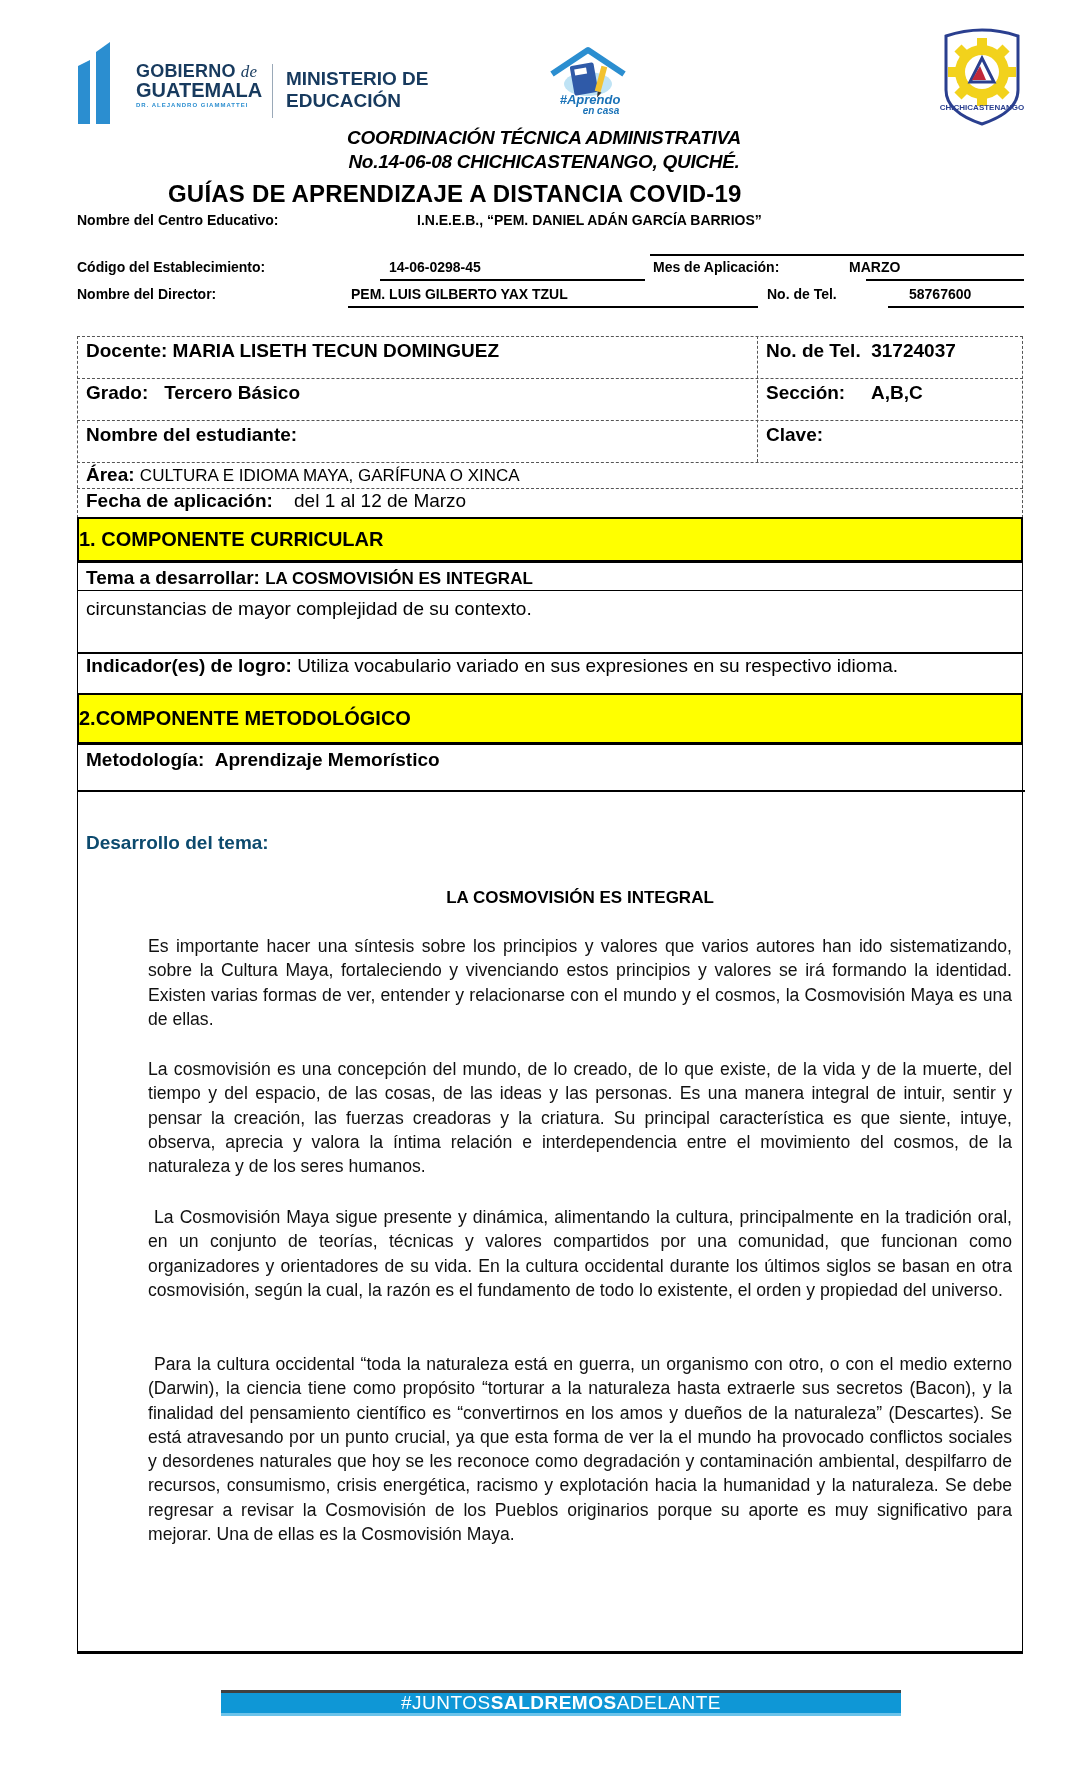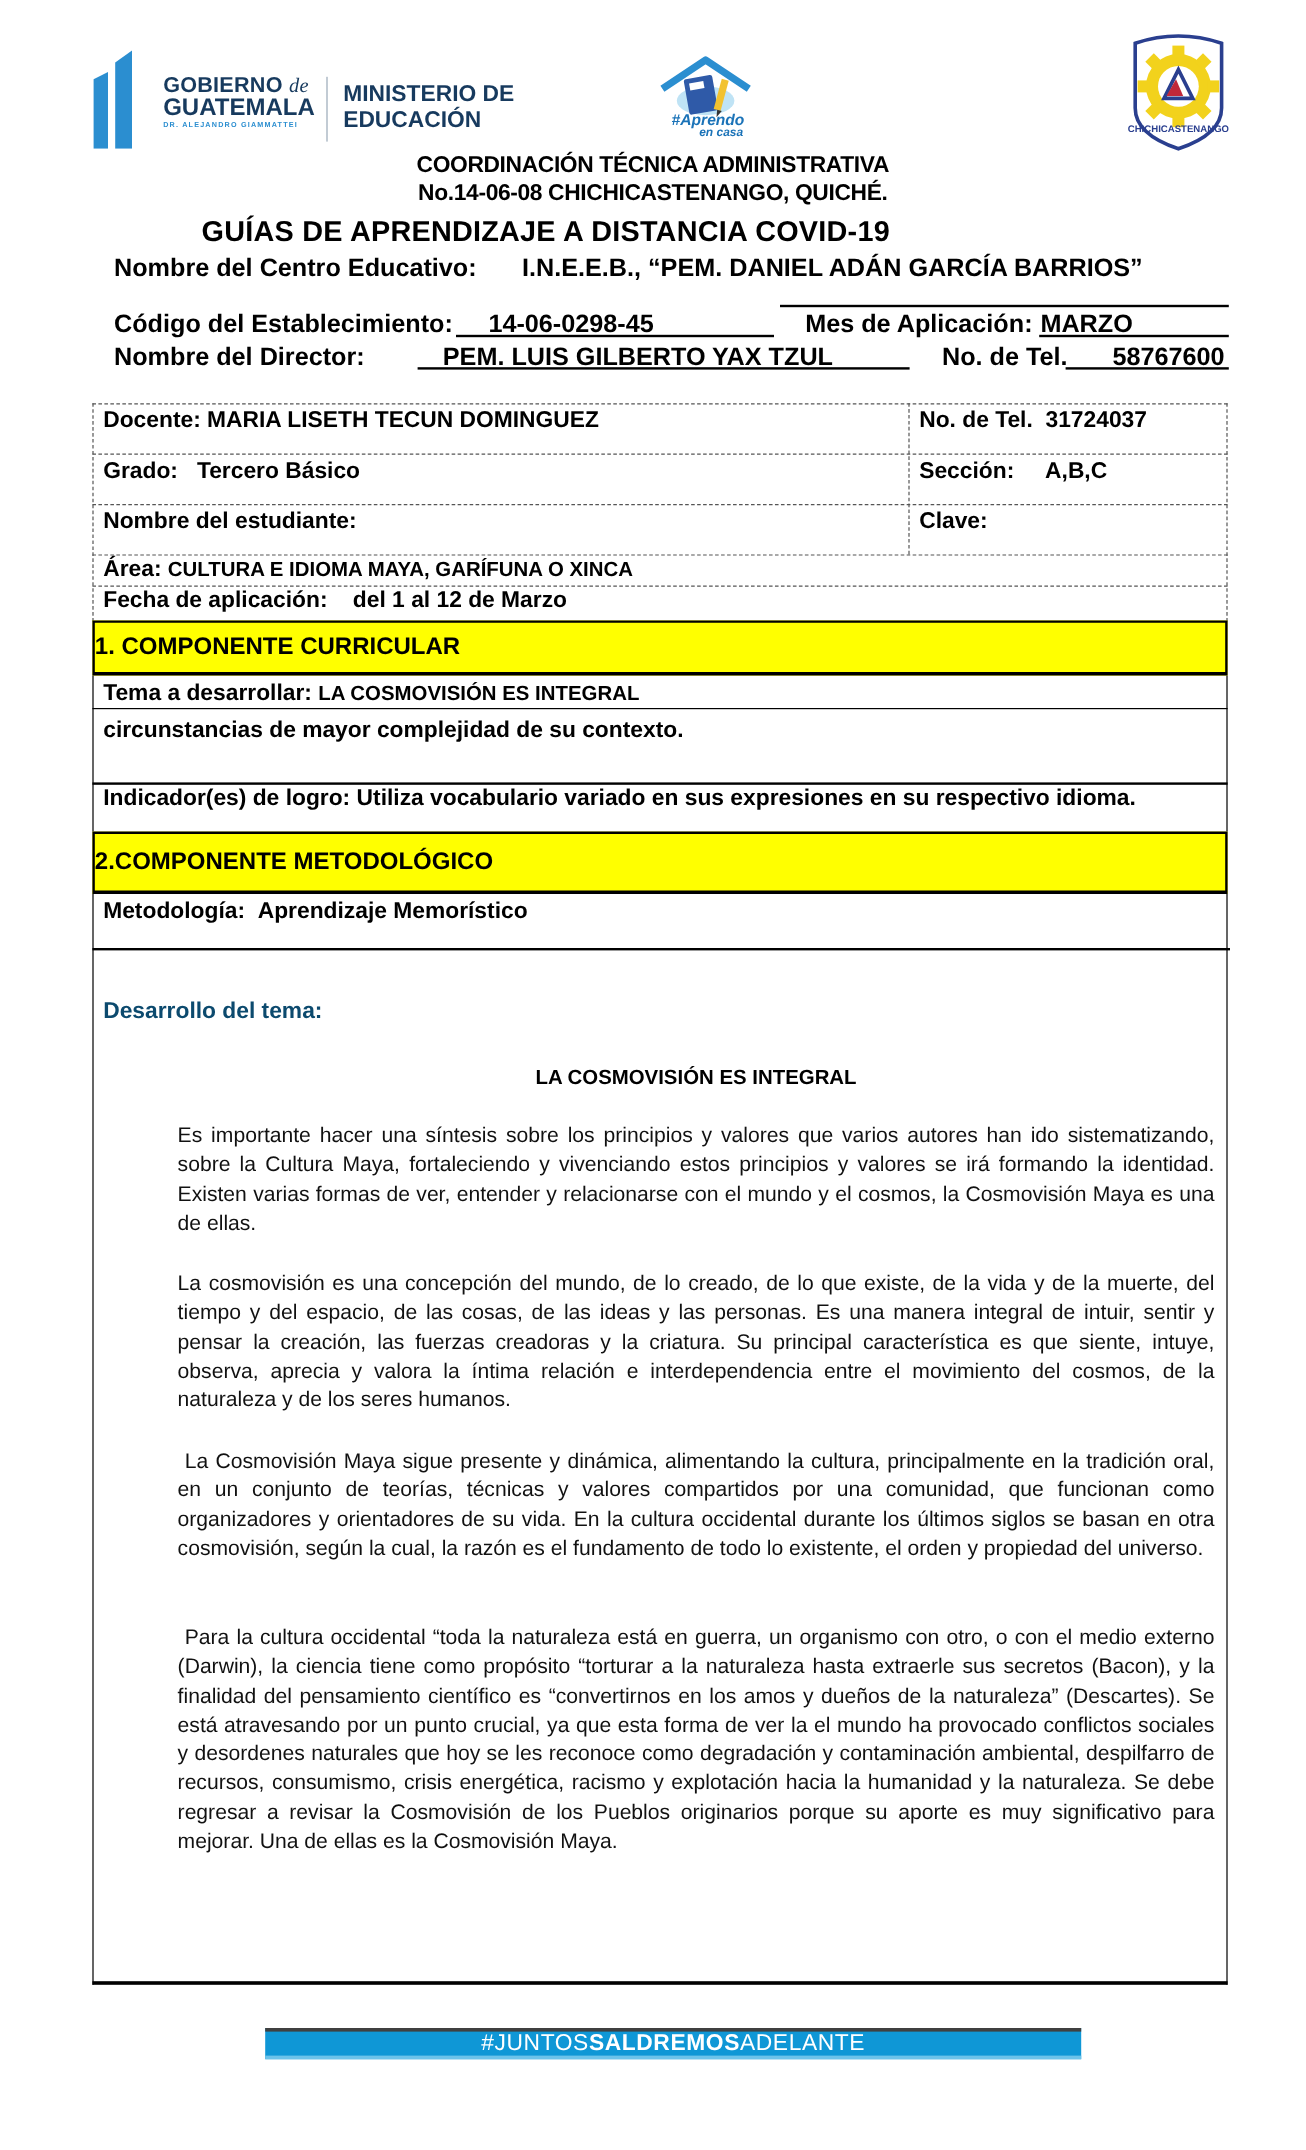--- a/index.html
+++ b/index.html
@@ -16,38 +16,38 @@
   .gov-logo .gob-text .l3 { font-size: 6px; color: #2b8ed0; letter-spacing: 1px; line-height: 10px; }
   .gov-logo .divider { position: absolute; left: 196px; top: 26px; width: 1px; height: 54px; background: #9aa9b8; }
   .gov-logo .min-text { position: absolute; left: 210px; top: 30px; color: #173a5e; font-weight: bold; font-size: 19px; line-height: 22px; }
 
   .aprendo-logo { position: absolute; left: 546px; top: 44px; width: 84px; height: 80px; }
   .aprendo-logo .tag { position: absolute; left: 8px; top: 50px; font-weight: bold; font-style: italic; color: #1b73b8; font-size: 13px; line-height: 11px; text-align: center; width: 72px; }
 
   .school-logo { position: absolute; left: 940px; top: 26px; width: 84px; height: 100px; }
 
   
-  .coord { position: absolute; left: 0; width: 1088px; text-align: center; font-weight: bold; font-size: 19px; letter-spacing: -0.3px; }
+  .coord { position: absolute; left: 0; width: 1088px; text-align: center; font-weight: bold; font-size: 19px; letter-spacing: -0.3px; font-style: italic; }
   .coord.l1 { top: 127px; }
   .coord.l2 { top: 151px; }
   .guias { position: absolute; left: 168px; top: 180px; font-weight: bold; font-size: 24px; letter-spacing: 0.2px; }
 
-  .hdr-line { position: absolute; left: 77px; font-size: 21px; font-weight: bold; white-space: nowrap; margin-left: 18px; }
+  .hdr-line { position: absolute; left: 77px; font-size: 14px; font-weight: bold; white-space: nowrap; }
   .hdr-line .val { position: absolute; text-align: center; }
   .uline { position: absolute; height: 2px; background: #000; }
   .cell { position: absolute; font-size: 19px; font-weight: bold; padding: 4px 8px; white-space: nowrap; }
   .dash-h { position: absolute; height: 0; border-top: 1px dashed #555; }
   .dash-v { position: absolute; width: 0; border-left: 1px dashed #555; }
   .solid-h { position: absolute; height: 2px; background: #000; }
   .solid-v { position: absolute; width: 1px; background: #000; }
   .thick-h { position: absolute; height: 3px; background: #000; }
 
   .row-text { position: absolute; left: 86px; font-size: 19px; white-space: nowrap; }
   .row-text b { font-weight: bold; }
-  .row-text .norm { font-weight: bold; }
+  .row-text .norm { font-weight: normal; }
   .row-text .small { font-size: 17px; }
 
   .yellow-band { position: absolute; left: 77px; width: 946px; background: #ffff00; border: 2px solid #000; border-bottom-width: 3px; font-weight: bold; font-size: 20px; }
 
   .desarrollo-label { position: absolute; left: 86px; top: 832px; color: #0c4a6e; font-weight: bold; font-size: 19px; }
   .topic-title { position: absolute; left: 0; width: 1160px; top: 888px; text-align: center; font-weight: bold; font-size: 17px; }
 
   .body-text { position: absolute; left: 148px; width: 864px; font-size: 17.6px; line-height: 24.3px; text-align: justify; color: #111; }
 
   .footer-band { position: absolute; left: 221px; top: 1690px; width: 680px; height: 26px; background: #0f97d6; border-top: 3px solid #404040; border-bottom: 3px solid #6cc3ea; color: #ffffff; text-align: center; font-size: 19px; line-height: 20px; letter-spacing: 0.5px; }

